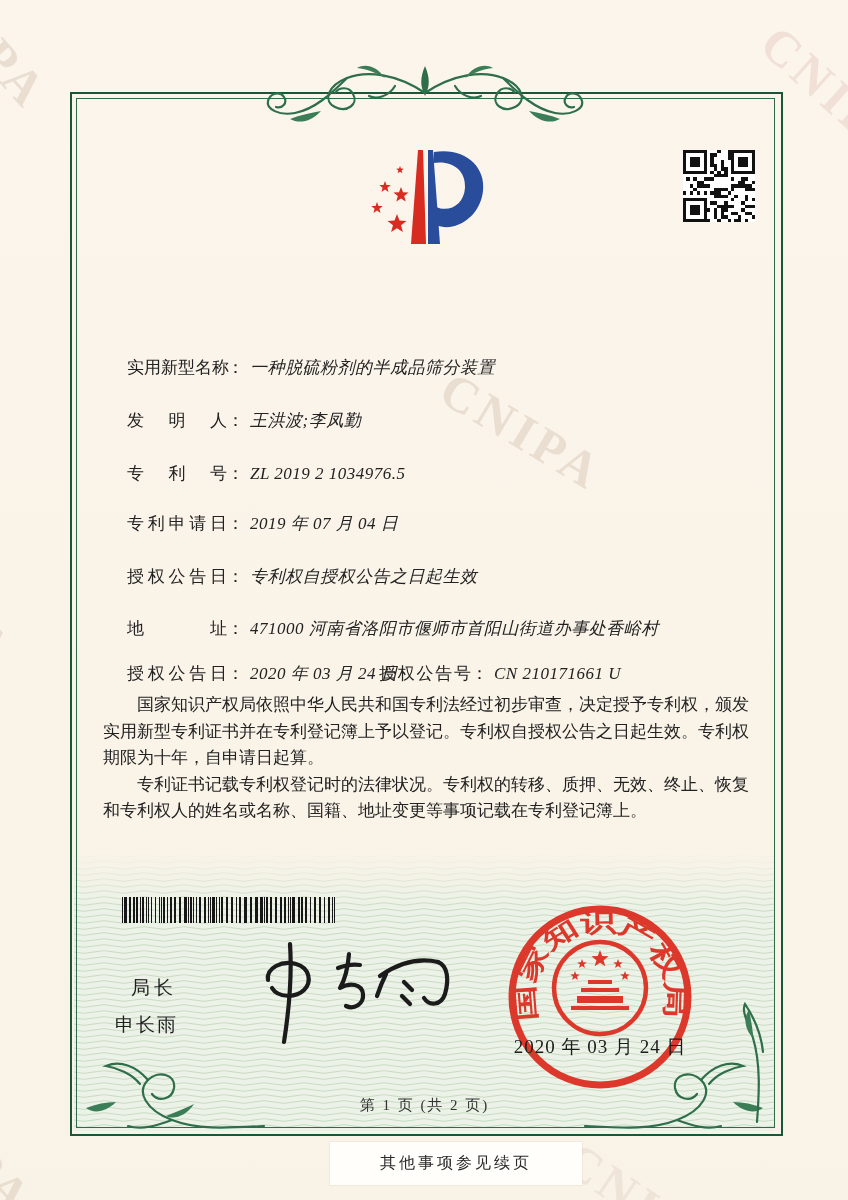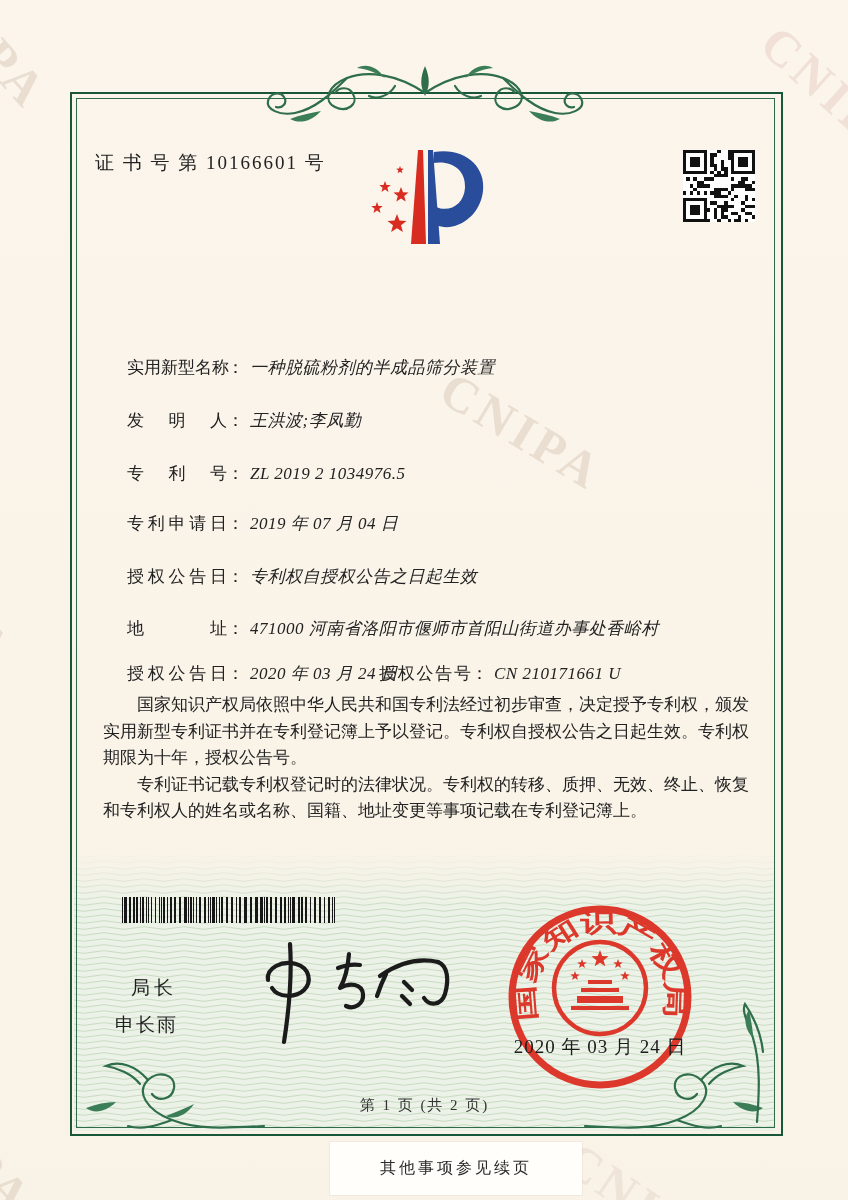--- a/index.html
+++ b/index.html
@@ -51,21 +51,21 @@
   .signer-title{position:absolute;left:131px;top:975px;font-size:19px;color:#1e1e1e;
         letter-spacing:4px;z-index:5;font-family:"Liberation Sans",sans-serif;}
   .signer-name{position:absolute;left:115px;top:1012px;font-size:19px;color:#1e1e1e;
         letter-spacing:2px;z-index:5;font-family:"Liberation Sans",sans-serif;}
   .signature{position:absolute;left:252px;top:938px;z-index:6;}
   
   .seal{position:absolute;left:505px;top:902px;z-index:7;}
   
   .page-indicator{position:absolute;left:70px;top:1096px;width:709px;text-align:center;
         font-size:15px;letter-spacing:2px;color:#333;z-index:5;}
-  .note-box{position:absolute;left:330px;top:1142px;width:252px;height:53px;
+  .note-box{position:absolute;left:330px;top:1142px;width:252px;height:43px;
         background:#fffefb;box-shadow:0 0 0 1px rgba(120,110,90,.06);z-index:5;
         display:flex;align-items:center;justify-content:center;}
   .note-box span{font-size:16px;letter-spacing:3px;color:#2a2a2a;}
 </style>
 </head>
 <body>
 
 <div class="page">
 
   <div class="wm" style="left:-60px;top:-52px;transform:rotate(48deg);">CNIPA</div>
@@ -157,21 +157,20 @@
     <g stroke="#2f6e4a" stroke-width="2.2" fill="none" stroke-linecap="round" transform="translate(190,0) scale(-1,1)">
       <path d="M188,124 C150,126 122,128 96,118 C70,108 60,90 72,78 C82,68 100,72 98,86 C96,98 82,100 76,92"></path>
       <path d="M96,118 C80,124 66,128 52,124"></path>
       <path d="M72,78 C60,64 44,58 30,64 C42,66 56,72 64,82"></path>
       <path d="M40,100 C30,110 18,112 10,106 C20,102 30,100 40,100 Z" fill="#3b7d57" stroke="none"></path>
       <path d="M16,120 C14,94 12,62 20,36 C24,22 32,10 28,2 C20,14 12,30 10,50"></path>
       <path d="M20,36 C28,28 30,16 24,8 C22,18 20,28 20,36 Z" fill="#3b7d57" stroke="none"></path>
     </g>
   </svg>
 
-  <div class="cert-no">证 书 号 第 10166601 号</div>
 
   <svg class="logo" width="145" height="118" viewBox="0 0 145 118">
     <g id="logo-stars" fill="#d92c21">
         <polygon points="48.0,30.0 49.0,32.6 51.8,32.8 49.6,34.5 50.4,37.2 48.0,35.7 45.6,37.2 46.4,34.5 44.2,32.8 47.0,32.6 "></polygon>
         <polygon points="33.0,45.0 34.5,49.0 38.7,49.1 35.4,51.8 36.5,55.9 33.0,53.5 29.5,55.9 30.6,51.8 27.3,49.1 31.5,49.0 "></polygon>
         <polygon points="49.0,51.0 51.0,56.3 56.6,56.5 52.2,60.0 53.7,65.5 49.0,62.4 44.3,65.5 45.8,60.0 41.4,56.5 47.0,56.3 "></polygon>
         <polygon points="25.0,66.0 26.5,70.0 30.7,70.1 27.4,72.8 28.5,76.9 25.0,74.5 21.5,76.9 22.6,72.8 19.3,70.1 23.5,70.0 "></polygon>
         <polygon points="45.0,78.0 47.5,84.6 54.5,84.9 49.0,89.3 50.9,96.1 45.0,92.2 39.1,96.1 41.0,89.3 35.5,84.9 42.5,84.6 "></polygon>
       </g>
     <polygon points="66,14 71,14 74,108 59,108" fill="#d92c21"></polygon>
@@ -408,21 +407,21 @@
     <span class="lbl">地址</span><span class="colon">：</span><span class="val">471000 河南省洛阳市偃师市首阳山街道办事处香峪村</span>
   </div>
   <div class="field-row" style="top:662px;width:640px;">
     <span class="lbl">授权公告日</span><span class="colon">：</span><span class="val">2020 年 03 月 24 日</span>
     <span class="field-right">
       <span class="lbl w92">授权公告号</span><span class="colon">：</span><span class="val">CN 210171661 U</span>
     </span>
   </div>
 
   <div class="body-text">
-    <p>国家知识产权局依照中华人民共和国专利法经过初步审查，决定授予专利权，颁发实用新型专利证书并在专利登记簿上予以登记。专利权自授权公告之日起生效。专利权期限为十年，授权公告号。</p>
+    <p>国家知识产权局依照中华人民共和国专利法经过初步审查，决定授予专利权，颁发实用新型专利证书并在专利登记簿上予以登记。专利权自授权公告之日起生效。专利权期限为十年，自申请日起算。</p>
     <p>专利证书记载专利权登记时的法律状况。专利权的转移、质押、无效、终止、恢复和专利权人的姓名或名称、国籍、地址变更等事项记载在专利登记簿上。</p>
   </div>
 
   <div class="barcode" id="barcode">
       <i style="width:1px"></i>
       <s style="width:1px"></s>
       <i style="width:3px"></i>
       <s style="width:2px"></s>
       <i style="width:2px"></i>
       <s style="width:2px"></s>

